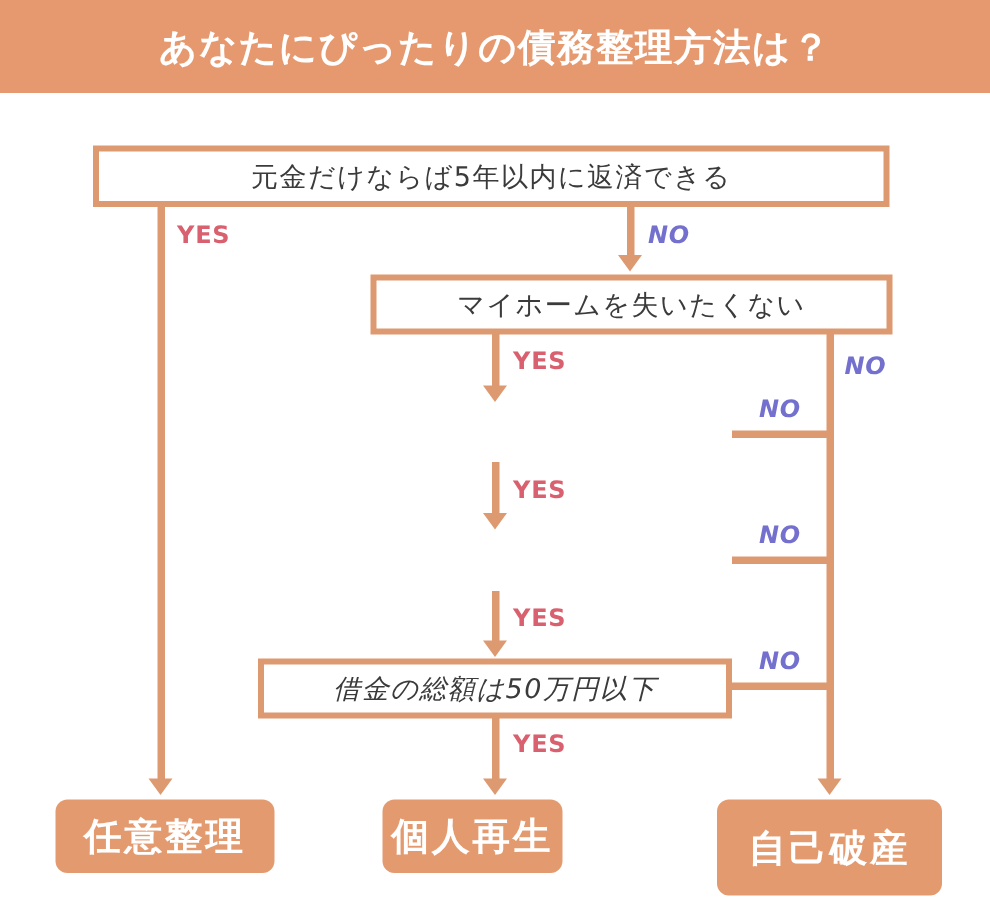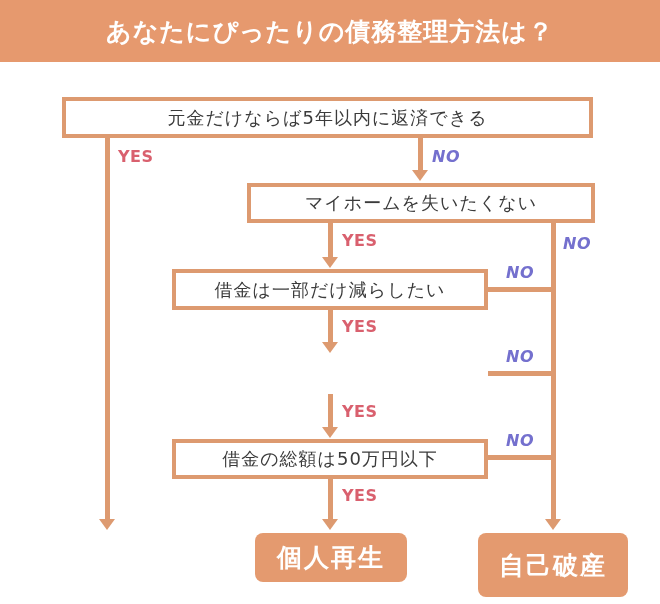--- a/index.html
+++ b/index.html
@@ -72,24 +72,24 @@
 </style>
 </head>
 <body>
 
 <div class="canvas">
 
   <div class="title-bar">あなたにぴったりの債務整理方法は？</div>
 
   <div class="qbox" style="left:62px; top:97px; width:531px; height:41px;">元金だけならば5年以内に返済できる</div>
   <div class="qbox" style="left:247px; top:183px; width:348px; height:40px;">マイホームを失いたくない</div>
-  <div class="qbox" style="left:172px; top:269px; width:316px; height:41px;">借金は一部だけ減らしたい</div>
-  <div class="qbox" style="left:172px; top:439px; width:316px; height:40px;">借金の総額は50万円以下</div>
+  <div class="qbox" style="left:172px; top:439px; width:316px; height:40px;font-style:italic;">借金の総額は50万円以下</div>
 
-  <div class="rbox" style="left:255px; top:533px; width:152px; height:49px;">個人再生</div>
+  <div class="rbox" style="left:37px; top:533px; width:146px; height:49px;">任意整理</div>
+  <div class="rbox" style="left:255px; top:533px; width:120px; height:49px;">個人再生</div>
   <div class="rbox" style="left:478px; top:533px; width:150px; height:64px;">自己破産</div>
 
   <div class="vline" style="left:105px; top:137px; width:5px; height:384px;"></div>
   <div class="arrow-down" style="left:99px; top:519px;"></div>
 
   <div class="vline" style="left:418px; top:136px; width:5px; height:38px;"></div>
   <div class="arrow-down" style="left:412px; top:170px;"></div>
 
   <div class="vline" style="left:328px; top:221px; width:5px; height:40px;"></div>
   <div class="arrow-down" style="left:322px; top:257px;"></div>

